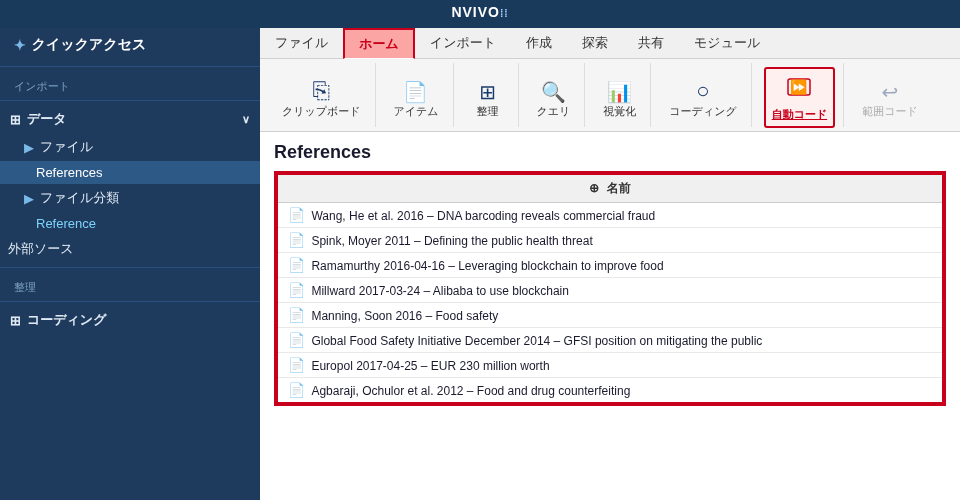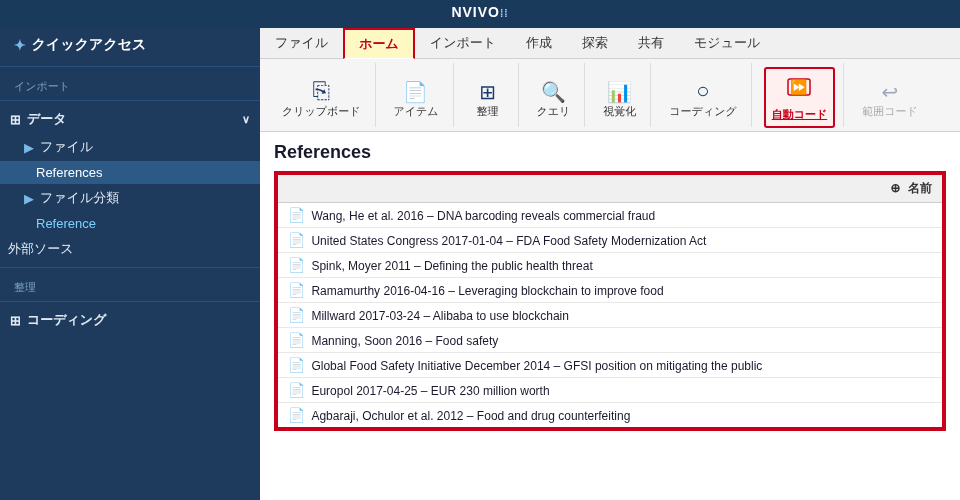--- a/index.html
+++ b/index.html
@@ -87,21 +87,21 @@
     }
     .ribbon-tab {
       padding: 5px 14px;
       font-size: 13px;
       cursor: pointer;
       border: 1px solid transparent;
       margin-bottom: -1px;
       color: #333;
     }
     .ribbon-tab.active {
-      background: #fef9c3;
+      background: #fca5a5;
       border: 2px solid #c8001c;
       border-bottom: 1px solid white;
       color: #c8001c;
       font-weight: 600;
     }
     .ribbon-content {
       display: flex;
       align-items: flex-end;
       padding: 4px 8px;
       gap: 4px;
@@ -163,21 +163,21 @@
       width: 100%;
       border-collapse: collapse;
       border: 2px solid #c8001c;
     }
     .references-table thead tr {
       background: #f0f0f0;
       border-bottom: 1px solid #ccc;
     }
     .references-table th {
       padding: 5px 10px;
-      text-align: right;
+      text-align: center;
       font-weight: 600;
       font-size: 12px;
       color: #333;
     }
     .references-table tbody tr {
       border-bottom: 1px solid #e8e8e8;
     }
     .references-table td {
       padding: 4px 10px;
       font-size: 12px;
@@ -357,23 +357,20 @@
                 <span style="margin-right:4px;">⊕</span>
                 <span>名前</span>
               </th>
             </tr>
           </thead>
           <tbody id="references-tbody">
           <tr>
                 <td><span class="ref-icon">📄</span><span>Wang, He et al. 2016 – DNA barcoding reveals commercial fraud</span></td>
               </tr>
               <tr>
-                <td><span class="ref-icon">📄</span><span>United States Congress 2017-01-04 – FDA Food Safety Modernization Act</span></td>
-              </tr>
-              <tr>
                 <td><span class="ref-icon">📄</span><span>Spink, Moyer 2011 – Defining the public health threat</span></td>
               </tr>
               <tr>
                 <td><span class="ref-icon">📄</span><span>Ramamurthy 2016-04-16 – Leveraging blockchain to improve food</span></td>
               </tr>
               <tr>
                 <td><span class="ref-icon">📄</span><span>Millward 2017-03-24 – Alibaba to use blockchain</span></td>
               </tr>
               <tr>
                 <td><span class="ref-icon">📄</span><span>Manning, Soon 2016 – Food safety</span></td>

